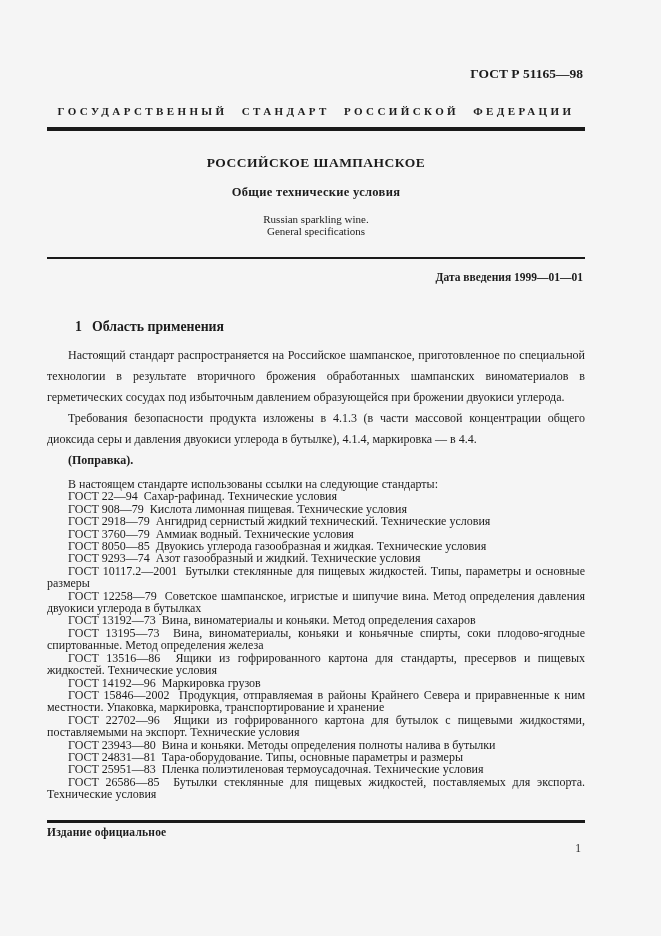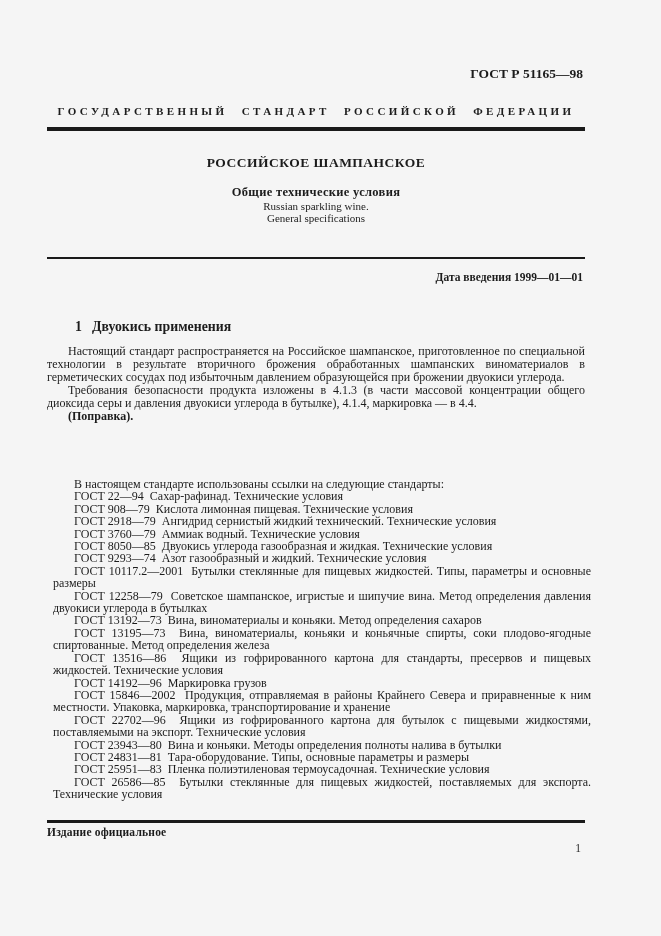--- a/index.html
+++ b/index.html
@@ -60,20 +60,21 @@
     font-weight: bold;
     letter-spacing: 0.5px;
   }
   .subtitle-ru {
     margin-top: 14px;
     font-size: 12.5px;
     font-weight: bold;
     letter-spacing: 0.3px;
   }
   .title-en {
+    margin-top: 13px;
     font-size: 11px;
     line-height: 12px;
     font-weight: normal;
   }
   .date-line {
     position: absolute;
     top: 271px;
     right: 78px;
     font-size: 11.5px;
     font-weight: bold;
@@ -89,31 +90,31 @@
   .sec1-heading { top: 319px; }
   .sec2-heading { top: 454px; }
   .sec-num { margin-right: 10px; }
   .body-block {
     position: absolute;
     left: 47px;
     width: 538px;
     font-size: 12px;
     text-align: justify;
   }
-  .sec1-body { top: 345px; line-height: 13px; }
+  .sec1-body { top: 345px; line-height: 21px; }
   .sec1-body p {
     margin: 0;
     text-indent: 21px;
     hyphens: manual;
   }
   .amendment {
     font-weight: bold;
     text-indent: 21px;
   }
-  .sec2-body { top: 478px; line-height: 12.4px; margin-left: 6px; }
+  .sec2-body { top: 478px; line-height: 12.4px; }
   .ref-intro, .ref-line {
     margin: 0;
     text-indent: 21px;
     hyphens: manual;
   }
   .ref-code { white-space: nowrap; }
   .footer-note {
     position: absolute;
     top: 826px;
     left: 47px;
@@ -147,21 +148,21 @@
       <div>Russian sparkling wine.</div>
       <div>General specifications</div>
     </div>
   </div>
 
   <div class="rule rule-thin"></div>
 
   <div class="date-line">Дата введения 1999—01—01</div>
 
   <div class="section-heading sec1-heading">
-    <span class="sec-num">1</span><span>Двуокись применения</span>
+    <span class="sec-num">1</span><span>Область применения</span>
   </div>
 
   <div class="body-block sec1-body">
     <p>Настоящий стандарт распространяется на Российское шампанское, приготовленное по специ­альной технологии в результате вторичного брожения обработанных шампанских виноматериалов в герметических сосудах под избыточным давлением образующейся при брожении двуокиси угле­рода.</p>
     <p>Требования безопасности продукта изложены в 4.1.3 (в части массовой концентрации общего диоксида серы и давления двуокиси углерода в бутылке), 4.1.4, маркировка — в 4.4.</p>
     <p class="amendment">(Поправка).</p>
   </div>
 
 
   <div class="body-block sec2-body">

